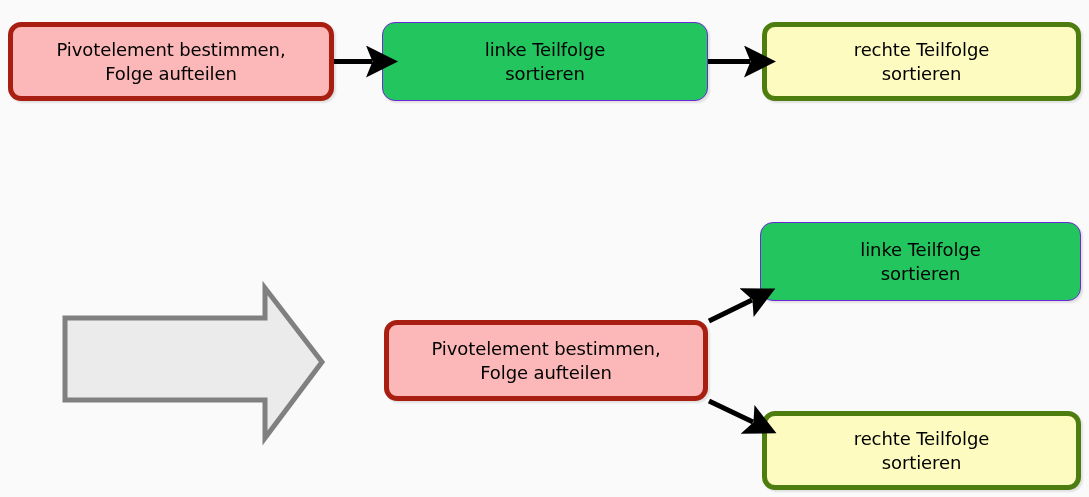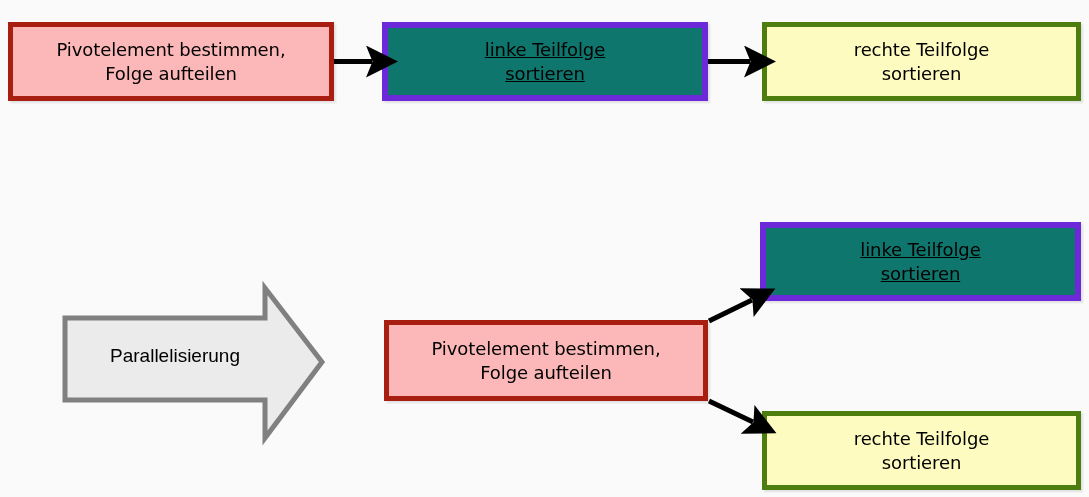--- a/index.html
+++ b/index.html
@@ -22,29 +22,29 @@
     box-sizing: border-box;
     display: flex;
     align-items: center;
     justify-content: flex-start;
     text-align: center;
     line-height: 1.28;
     font-size: 18px;
     color: #000000;
     letter-spacing: -0.1px;
     box-shadow: 2px 2px 2px rgba(0,0,0,0.10);
+    border-radius: 13px;
   }
   .node-pink {
     background: #fcb8b8;
     border: 5px solid #a81e10;
   }
   .node-blue {
-    background: #0f766e;
-    border: 6px solid #6d28d9;
-    text-decoration: underline;
+    background: #22c55e;
+    border: 1px solid #6d28d9;
   }
   .node-yellow {
     background: #fdfbbf;
     border: 5px solid #4d7c0f;
   }
   .node .label {
     display: block;
     width: 100%;
     padding: 0 6px;
   }
@@ -105,15 +105,14 @@
 
     <line x1="334" y1="61.5" x2="372" y2="61.5" stroke="#000" stroke-width="5" marker-end="url(#ah)"></line>
     <line x1="708" y1="61.5" x2="750" y2="61.5" stroke="#000" stroke-width="5" marker-end="url(#ah)"></line>
 
     <line x1="709" y1="321" x2="752" y2="300" stroke="#000" stroke-width="5" marker-end="url(#ah)"></line>
     <line x1="709" y1="401" x2="753" y2="422" stroke="#000" stroke-width="5" marker-end="url(#ah)"></line>
 
     <path d="M 65,318 L 265,318 L 265,288 L 322,362 L 265,438 L 265,400 L 65,400 Z" fill="#ebebeb" stroke="#808080" stroke-width="5" stroke-linejoin="miter"></path>
   </svg>
 
-  <div class="big-arrow-label">Parallelisierung</div>
 
 </div>
 
 </body></html>

